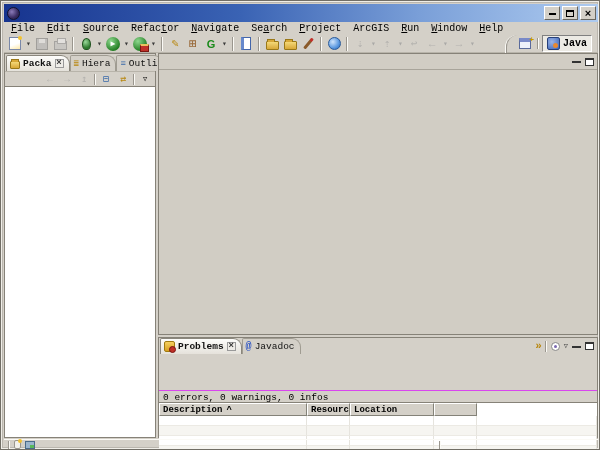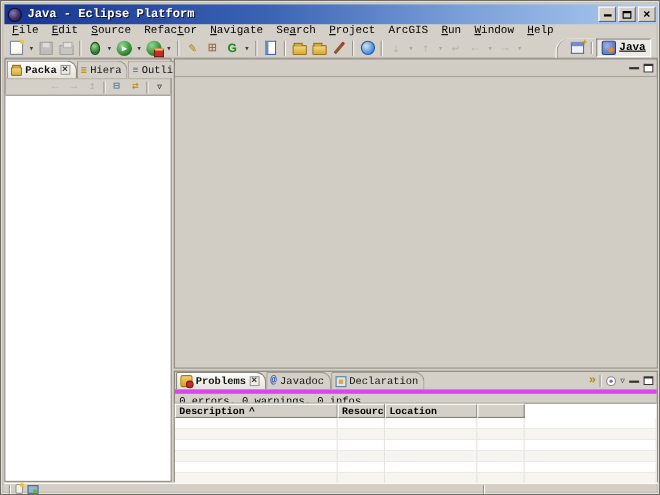--- a/index.html
+++ b/index.html
@@ -60,21 +60,21 @@
     background:radial-gradient(circle at 35% 35%, #cfe4fb, #5a98e0 60%, #2a66b0); }
   .ic-persp { width:12px; height:11px; background:#eef1fa; border:1px solid #5a6a9a; border-top:4px solid #7a8ac8; position:relative; }
   .ic-persp:after { content:"+"; position:absolute; right:-4px; top:-7px; color:#c89a00; font-size:8px; font-weight:bold; }
   .ic-java { width:13px; height:13px; background:radial-gradient(circle at 35% 35%, #9ab4e8, #3a62b4); border:1px solid #27407a; border-radius:2px; position:relative; }
   .ic-java:after { content:""; position:absolute; right:1px; bottom:1px; width:5px; height:5px; background:#e88830; border-radius:50%; }
   .ic-javaee { width:13px; height:13px; background:radial-gradient(circle at 35% 35%, #f0c080, #c05a28); border:1px solid #7a3a14; border-radius:2px; position:relative; }
   .ic-javaee:after { content:""; position:absolute; right:1px; bottom:1px; width:5px; height:5px; background:#4a72c4; border-radius:50%; }
   .persp-bar { margin-left:auto; display:flex; align-items:center; gap:3px; padding:1px 4px 1px 9px;
     border-left:1px solid #9a968e; border-top-left-radius:12px; box-shadow:-1px 0 0 #fbfaf6; height:18px; }
   .persp-toggle { display:flex; align-items:center; gap:3px; padding:1px 4px; font-size:10px; border:1px solid transparent; }
-  .persp-toggle.active { border-color:#808080 #fff #fff #808080; background:#eceae4; font-weight:bold;text-decoration:underline; }
+  .persp-toggle.active { border-color:#808080 #fff #fff #808080; background:#eceae4; font-weight:bold; }
   
   .left-panel { position:absolute; left:3px; top:52px; width:152px; height:385px;
     border:1px solid #868278; background:#d4d0c8; display:flex; flex-direction:column; }
   .right-col { position:absolute; left:157px; top:52px; width:504px; height:385px; }
   .sash-v { position:absolute; left:155px; top:52px; width:2px; height:385px; }
   .sash-h { position:absolute; left:157px; top:334px; width:440px; height:2px; }
   
   .tabrow { height:17px; display:flex; align-items:flex-end; padding-left:1px; position:relative; }
   .tab { display:inline-flex; align-items:center; gap:3px; height:16px; padding:0 5px 0 3px;
     font-size:9.5px; color:#111; border:1px solid #a09c92; border-bottom:none;
@@ -100,21 +100,21 @@
   .b-tabrow { height:17px; display:flex; align-items:flex-end; padding-left:1px; }
   .b-ctl { margin-left:auto; display:flex; gap:4px; align-items:center; padding-right:3px; padding-bottom:2px; }
   .ic-problems { width:11px; height:11px; background:linear-gradient(#f6d060,#d8a020); border:1px solid #a07a10; border-radius:2px; position:relative; }
   .ic-problems:after { content:""; position:absolute; right:-2px; bottom:-2px; width:5px; height:5px; border-radius:50%; background:#c03028; border:1px solid #7a1410; }
   .ic-javadoc { color:#2a52c4; font-size:10px; font-weight:bold; }
   .ic-decl { width:10px; height:10px; background:#dce8f2; border:1px solid #5a7a9a; position:relative; }
   .ic-decl:after { content:""; position:absolute; left:2px; top:2px; width:4px; height:4px; background:#e8a830; }
   .ic-filter { color:#b8860b; font-weight:bold; font-size:11px; letter-spacing:-1px; }
   .ic-focus { width:9px; height:9px; border-radius:50%; background:#fff; border:1px solid #888; position:relative; }
   .ic-focus:after { content:""; position:absolute; left:2px; top:2px; width:3px; height:3px; border-radius:50%; background:#7a68b0; }
-  .summary { height:12px; font-size:9.5px; padding:1px 0 0 4px; color:#000; border-top:4px solid #d946ef; }
+  .summary { height:12px; font-size:9.5px; padding:1px 0 0 4px; color:#000; border-top:1px solid #d946ef;margin-top:36px; }
   .tbl { flex:1; display:flex; flex-direction:column; background:#fff; border-top:1px solid #868278; }
   .thead { display:grid; grid-template-columns:148px 43px 84px 43px 1fr; height:13px; }
   .th { background:#d4d0c8; border:1px solid; border-color:#fff #848278 #848278 #fff;
     font-size:9px; font-weight:bold; padding:0 0 0 3px; display:flex; align-items:center; gap:4px; overflow:hidden; white-space:nowrap; }
   .tbody { flex:1; overflow:hidden; }
   .tr { display:grid; grid-template-columns:148px 43px 84px 43px 1fr; height:10px; }
   .tr:nth-child(even) { background:#f6f5f1; }
   .td { border-right:1px solid #e6e4de; border-bottom:1px solid #eceae4; }
   
   .statusbar { position:absolute; left:3px; top:438px; width:594px; height:10px;
@@ -125,21 +125,20 @@
   .ic-clipboard { width:10px; height:8px; background:#9ab4cc; border:1px solid #4a6a8a; position:relative; }
   .ic-clipboard:after { content:""; position:absolute; right:0; bottom:0; width:4px; height:3px; background:#58b858; }
 </style>
 </head>
 <body>
 
 <div class="window">
 
   <div class="titlebar">
     <span class="app-icon"></span>
-    <span class="title">Java - Eclipse Platform</span>
     <span class="win-controls">
       <button class="wbtn">
           <span class="g-min"></span>
         </button>
       <button class="wbtn">
           <span class="g-max"></span>
         </button>
       <button class="wbtn">
           <span class="g-close">×</span>
         </button>
@@ -303,24 +302,20 @@
       <div class="b-tabrow">
         <span class="tab active">
           <span class="ic-problems"></span>
           <span>Problems</span>
           <span class="tab-close">×</span>
         </span>
         <span class="tab">
           <span class="ic-javadoc">@</span>
           <span>Javadoc</span>
         </span>
-        <span class="tab">
-          <span class="ic-decl"></span>
-          <span>Declaration</span>
-        </span>
         <span class="b-ctl">
           <span class="ic-filter">»</span>
           <span class="vsep"></span>
           <span class="ic-focus"></span>
           <span style="font-size:7px;color:#444;">▽</span>
           <span class="mini-min"></span>
           <span class="mini-max"></span>
         </span>
       </div>
       <div class="summary">0 errors, 0 warnings, 0 infos</div>

